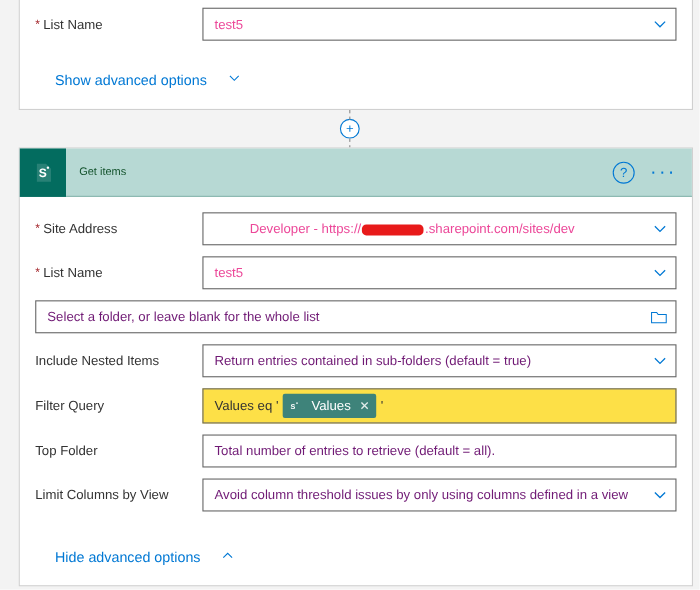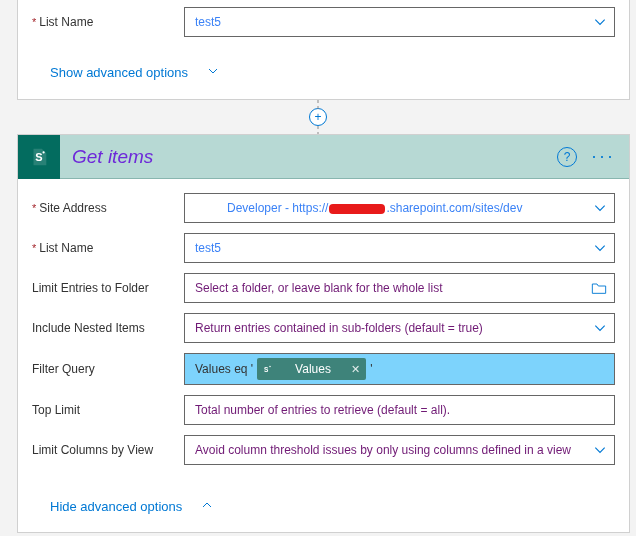--- a/index.html
+++ b/index.html
@@ -48,21 +48,21 @@
     padding: 0 10px 0 0;
     border-bottom: 1px solid #88b6af;
   }
   .app-icon {
     width: 42px; height: 44px;
     background: #036c5f;
     color: #fff; display: flex; align-items: center; justify-content: center;
     font-size: 16px; font-weight: 600;
   }
   .app-icon svg { width: 22px; height: 22px; fill: #fff; }
-  .header-title { flex: 1; padding: 0 12px; font-size: 19px; color: #6d28d9; font-style: italic; }
+  .header-title { flex: 1; padding: 0 12px; font-size: 10px; color: #14532d; }
   .header-help {
     width: 20px; height: 20px; border: 1.2px solid #0078d4; border-radius: 50%;
     color: #0078d4; font-size: 12px; display: flex; align-items: center; justify-content: center;
     margin-right: 10px; cursor: pointer;
   }
   .header-more {
     font-size: 18px; color: #0078d4; letter-spacing: 2px; cursor: pointer; padding: 0 4px;
   }
 
   .form-body { padding: 14px 14px 8px 14px; }
@@ -77,21 +77,21 @@
   .field {
     flex: 1; position: relative;
   }
   .input-box {
     width: 100%; height: 30px;
     border: 1px solid #666;
     background: #fff; padding: 0 34px 0 10px;
     font-size: 12px; color: #333;
     display: flex; align-items: center;
   }
-  .input-box.hasvalue { color: #3b82f6; }
+  .input-box.hasvalue { color: #ec4899; }
   .input-box.placeholder { color: #701a75; }
   .dd-caret {
     position: absolute; right: 8px; top: 50%; transform: translateY(-50%);
     color: #0078d4; pointer-events: auto; cursor: pointer;
   }
   .dd-caret svg { width: 14px; height: 14px; display: block; }
   .folder-icon {
     position: absolute; right: 8px; top: 50%; transform: translateY(-50%);
     color: #0078d4; cursor: pointer;
   }
@@ -101,29 +101,29 @@
     color: #0078d4; font-size: 13px; margin-top: 18px;
     display: inline-flex; align-items: flex-start; cursor: pointer;
     padding-left: 18px;
     gap: 11px;
   }
   .adv-toggle.bottom { margin: 14px 0 18px 32px; padding-left: 0; }
   .adv-toggle svg { width: 12px; height: 12px; margin-left: 8px; }
 
   .filter-box {
     width: 100%; min-height: 32px;
-    border: 1px solid #666; background: #7dd3fc;
+    border: 1px solid #666; background: #fde047;
     padding: 3px 10px 3px 10px;
     display: flex; align-items: center; font-size: 12px; color: #333;
   }
   .token {
     background: #3e837a; color: #fff;
     display: inline-flex; align-items: center;
     height: 22px; padding: 0 6px 0 0; border-radius: 2px;
-    margin: 0 4px; font-size: 12px; gap: 12px;
+    margin: 0 4px; font-size: 12px;
   }
   .token-icon {
     width: 20px; height: 22px; display: inline-flex; align-items: center; justify-content: center;
     margin-right: 6px;
   }
   .token-icon svg { width: 12px; height: 12px; fill: #fff; }
   .token-x { margin-left: 8px; opacity: 0.85; cursor: pointer; font-size: 11px; }
 
   .redact {
     display: inline-block; width: 56px; height: 10px; background: #e81a1a;
@@ -212,21 +212,20 @@
         </div>
         <span class="dd-caret">
           <svg viewBox="0 0 24 24">
               <path d="M4 8l8 8 8-8" fill="none" stroke="#0078d4" stroke-width="2"></path>
             </svg>
         </span>
       </div>
     </div>
 
     <div class="row">
-      <div class="label">Limit Entries to Folder</div>
       <div class="field">
         <div class="input-box placeholder">
           <span>Select a folder, or leave blank for the whole list</span>
         </div>
         <span class="folder-icon">
           <svg viewBox="0 0 24 20">
               <path d="M2 4h7l2 3h11v11H2z"></path>
             </svg>
         </span>
       </div>
@@ -261,21 +260,21 @@
             <span>Values</span>
             <span class="token-x">✕</span>
           </span>
           <span>'</span>
         </div>
       </div>
     </div>
 
 
     <div class="row">
-      <div class="label">Top Limit</div>
+      <div class="label">Top Folder</div>
       <div class="field">
         <div class="input-box placeholder">
           <span>Total number of entries to retrieve (default = all).</span>
         </div>
       </div>
     </div>
 
     <div class="row">
       <div class="label">Limit Columns by View</div>
       <div class="field">

